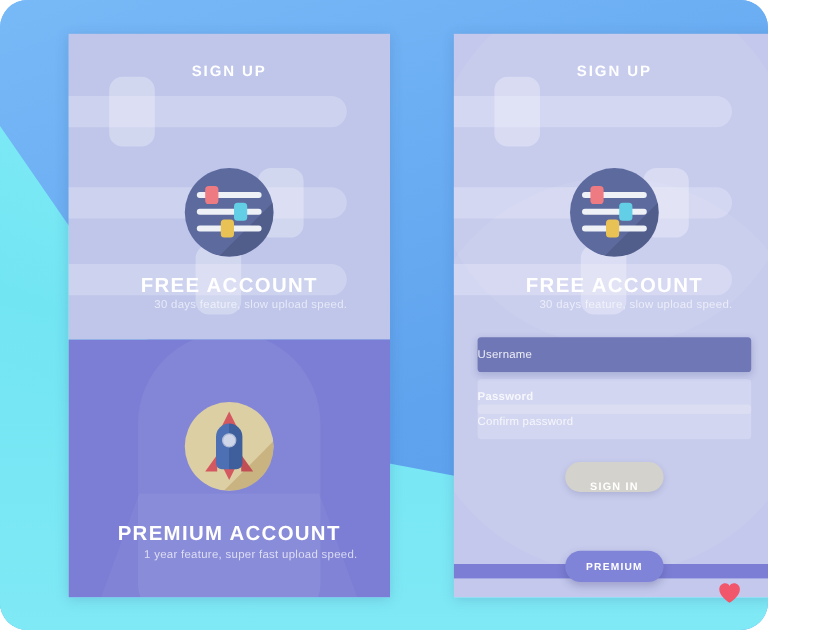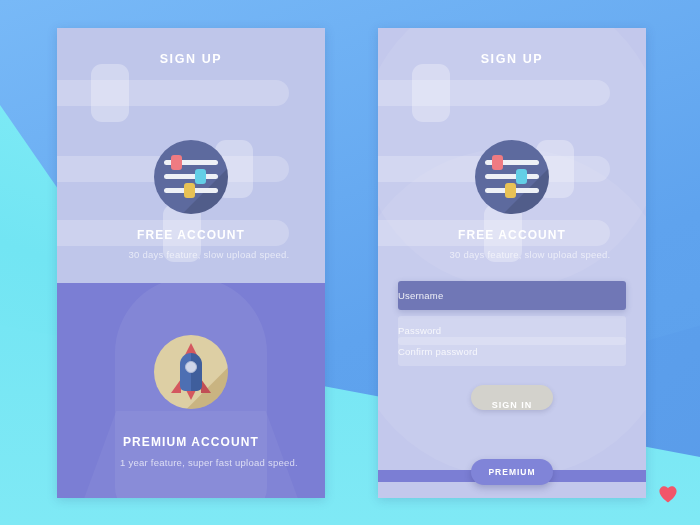--- a/index.html
+++ b/index.html
@@ -3,23 +3,24 @@
 <meta charset="utf-8">
 <style>
   * { box-sizing: border-box; margin: 0; padding: 0; }
   html, body {
     width: 700px; height: 525px;
     overflow: hidden;
     font-family: "Liberation Sans", sans-serif;
   }
   .stage {
     position: relative;
-    width: 700px; height: 525px;
+    width: 640px; height: 525px;
     background: linear-gradient(135deg, #6fb4f5 0%, #5da2ef 55%, #5a9ce9 100%);
     overflow: hidden;
+    border-radius: 23px;
   }
   .bg-wedge2{
     position:absolute;
     left:0; bottom:0;
     width:700px; height:200px;
     background: linear-gradient(180deg,#76e6f4 0%, #7fe9f5 100%);
     clip-path: polygon(0 0, 100% 66%, 100% 100%, 0 100%);
   }
   .bg-blue-top{
     position:absolute; left:0; top:0; width:700px; height:525px;
@@ -108,21 +109,21 @@
     text-align:center;
     color:#ffffff;
     font-size: 12.5px;
     letter-spacing: 1.6px;
     font-weight: 700;
   }
   .plan-title{
     position:absolute; left:0; right:0;
     text-align:center;
     color:#ffffff;
-    font-size: 12px;
+    font-size: 17px;
     letter-spacing: 1.1px;
     font-weight: 700;
   }
   .plan-sub{
     position:absolute; left:4px; right:0;
     text-align:center;
     font-size: 9.5px;
     letter-spacing: .25px;
     padding-left: 32px;
   }
@@ -207,21 +208,21 @@
     font-size:9.5px;
     color: rgba(255,255,255,.80);
     letter-spacing:.2px;
   }
   .field.focused{
     background:#7077b6;
     box-shadow: 0 2px 6px rgba(50,60,120,.22);
     color: rgba(255,255,255,.88);
   }
   #f-user { top:253px; }
-  #f-pass { top:288px; }
+  #f-pass { top:288px;font-weight:bold; }
   #f-conf { top:309px; }
 
   .signin-btn{
     position:absolute; left:50%; margin-left:-41px; top:357px;
     width:82px; height:25px;
     border-radius:13px;
     background:#d3d2cc;
     color:#ffffff;
     font-size:9px; font-weight:700; letter-spacing:1px;
     display:flex; align-items:flex-end; justify-content:center;

